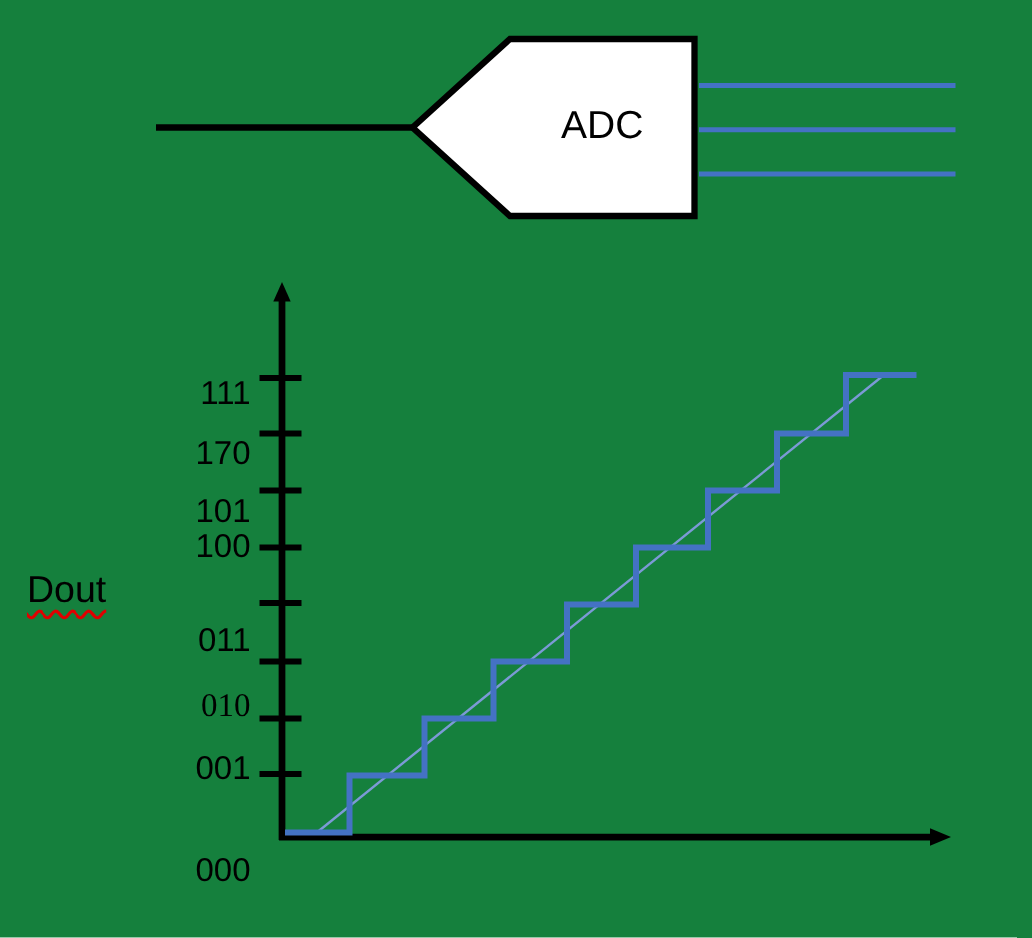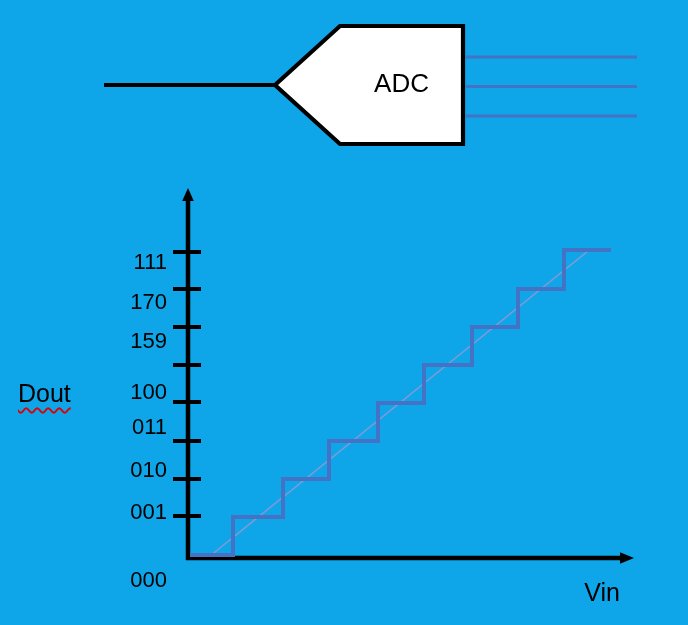--- a/index.html
+++ b/index.html
@@ -1,17 +1,17 @@
 <!DOCTYPE html>
 <html><head>
 <meta charset="utf-8">
 <style>
   html,body{margin:0;padding:0;background:#fff;}
   .canvas{
-    position:relative;width:688px;height:625px;background:#0ea5e9;
+    position:relative;width:688px;height:625px;background:#15803d;
     font-family:"Liberation Sans",sans-serif;color:#000;overflow:hidden;
   }
   .canvas svg{position:absolute;left:0;top:0;}
   .txt{position:absolute;white-space:nowrap;text-align:right;}
   .adc-label{left:340px;top:68px;width:123px;text-align:center;font-size:26px;}
   .dout-label{
     left:18px;top:379px;font-size:25px;
     text-decoration-line:underline;text-decoration-style:wavy;
     text-decoration-thickness:2px;text-underline-offset:5px;
   }
@@ -45,26 +45,25 @@
       <line x1="173" y1="441" x2="201" y2="441" stroke="#000000" stroke-width="4"></line>
       <line x1="173" y1="479" x2="201" y2="479" stroke="#000000" stroke-width="4"></line>
       <line x1="173" y1="516" x2="201" y2="516" stroke="#000000" stroke-width="4"></line>
       <path d="M190,555H233V517H283V479H329V441H378V403H424V365H472V327H518V289H564V250H611" fill="none" stroke="#4472C4" stroke-width="4" stroke-linejoin="miter"></path>
     </svg>
 
   <div class="txt adc-label">ADC</div>
 
   <div class="txt dout-label" id="dout" style="text-decoration-color: rgb(224, 0, 0);">Dout</div>
 
-  <div class="txt vin-label">Vin</div>
 
   <div id="ylabels">
       <div class="ytick-label" style="top: 250px;">111</div>
       <div class="ytick-label" style="top: 290px;">170</div>
-      <div class="ytick-label" style="top: 329px;">159</div>
-      <div class="ytick-label" style="top: 380px;">100</div>
+      <div class="ytick-label" style="top: 329px;">101</div>
+      <div class="ytick-label" style="top: 352px;">100</div>
       <div class="ytick-label" style="top: 415px;">011</div>
-      <div class="ytick-label" style="top: 458px;">010</div>
+      <div class="ytick-label" style="top: 458px; font-family: Liberation Serif, serif;">010</div>
       <div class="ytick-label" style="top: 500px;">001</div>
       <div class="ytick-label" style="top: 568px;">000</div>
     </div>
 
 </div>
 
 </body></html>

